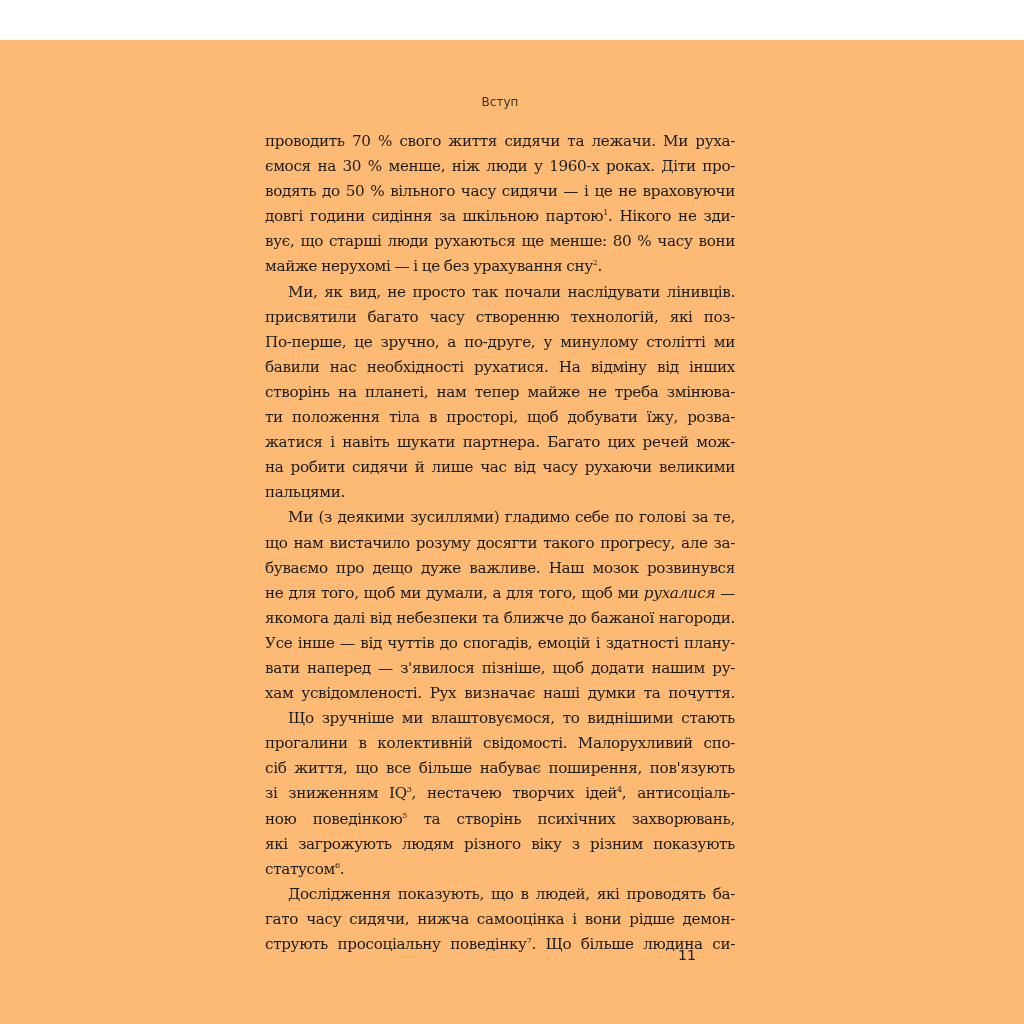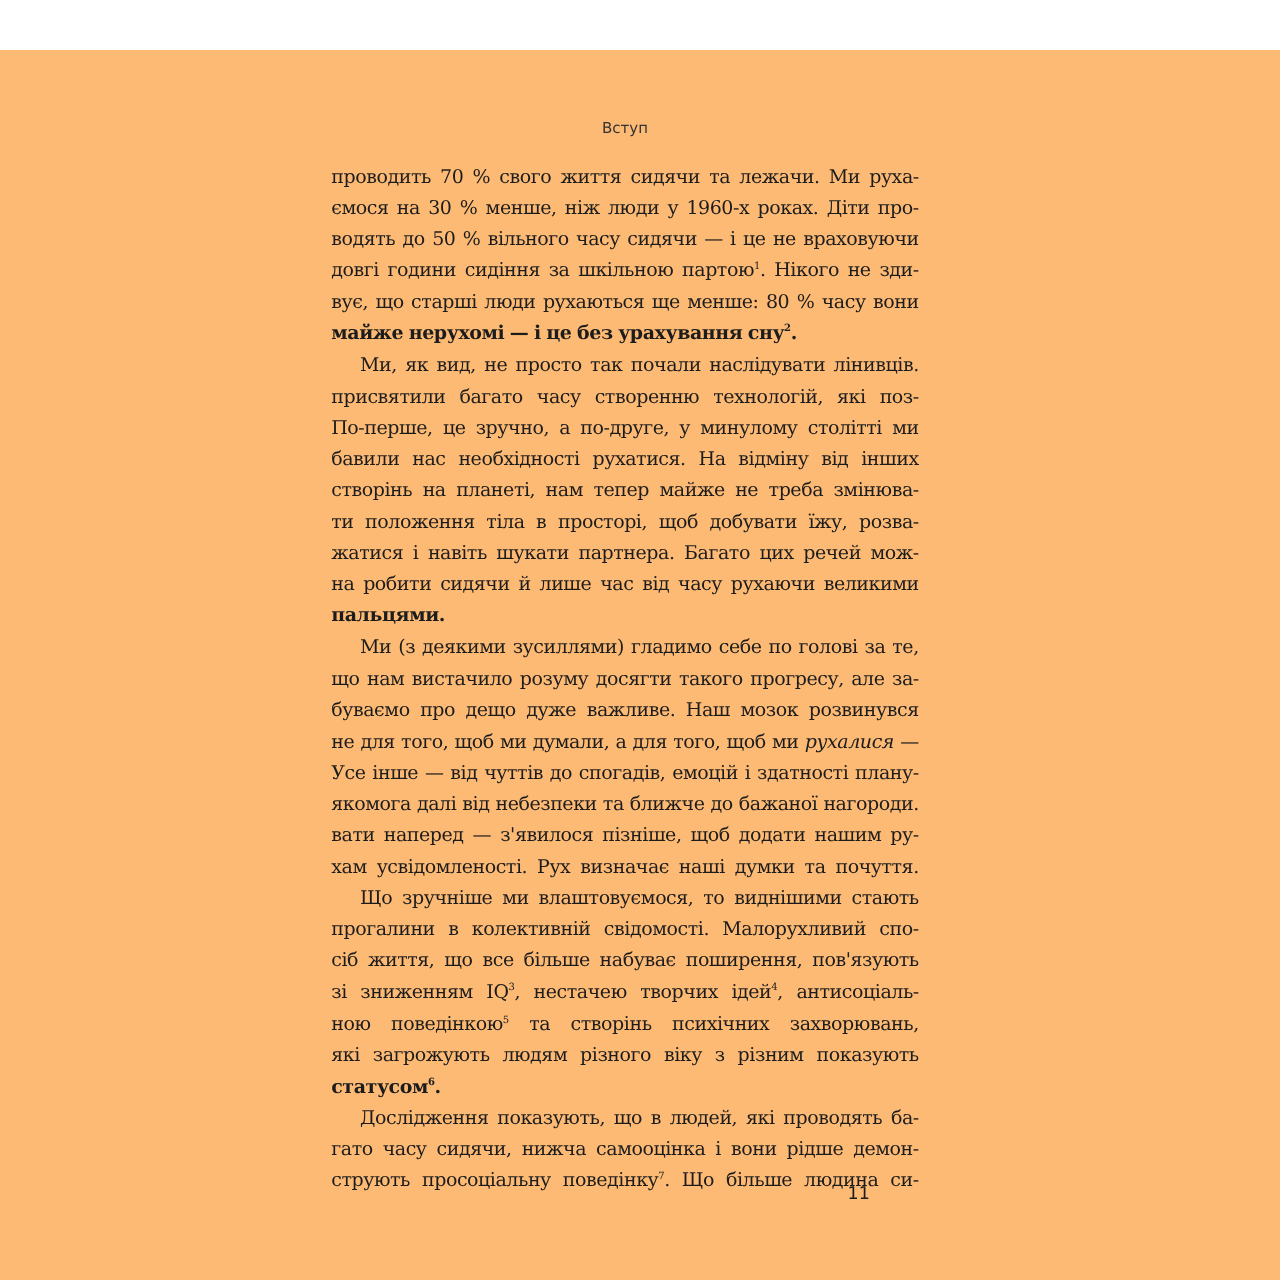--- a/index.html
+++ b/index.html
@@ -45,21 +45,20 @@
   }
   .line {
     display: block;
     white-space: nowrap;
     text-align: justify;
     text-align-last: justify;
     height: 25.1px;
   }
   .line.last {
     text-align-last: left;
-    font-weight: bold;
   }
   .line.indent {
     padding-left: 23px;
   }
   .line em {
     font-style: italic;
   }
   sup {
     font-size: 8px;
     line-height: 0;
@@ -102,22 +101,22 @@
       <span class="line">жатися і навіть шукати партнера. Багато цих речей мож-</span>
       <span class="line">на робити сидячи й лише час від часу рухаючи великими</span>
       <span class="line last">пальцями.</span>
     </div>
 
     <div>
       <span class="line indent">Ми (з деякими зусиллями) гладимо себе по голові за те,</span>
       <span class="line">що нам вистачило розуму досягти такого прогресу, але за-</span>
       <span class="line">буваємо про дещо дуже важливе. Наш мозок розвинувся</span>
       <span class="line"><span>не для того, щоб ми думали, а для того, щоб ми </span><em>рухалися</em><span> —</span></span>
+      <span class="line">якомога далі від небезпеки та ближче до бажаної нагороди.</span>
       <span class="line">Усе інше — від чуттів до спогадів, емоцій і здатності плану-</span>
-      <span class="line">якомога далі від небезпеки та ближче до бажаної нагороди.</span>
       <span class="line">вати наперед — з'явилося пізніше, щоб додати нашим ру-</span>
       <span class="line">хам усвідомленості. Рух визначає наші думки та почуття.</span>
     </div>
 
     <div>
       <span class="line indent">Що зручніше ми влаштовуємося, то виднішими стають</span>
       <span class="line">прогалини в колективній свідомості. Малорухливий спо-</span>
       <span class="line">сіб життя, що все більше набуває поширення, пов'язують</span>
       <span class="line"><span>зі зниженням IQ</span><sup>3</sup><span>, нестачею творчих ідей</span><sup>4</sup><span>, антисоціаль-</span></span>
       <span class="line"><span>ною поведінкою</span><sup>5</sup><span> та створінь психічних захворювань,</span></span>

